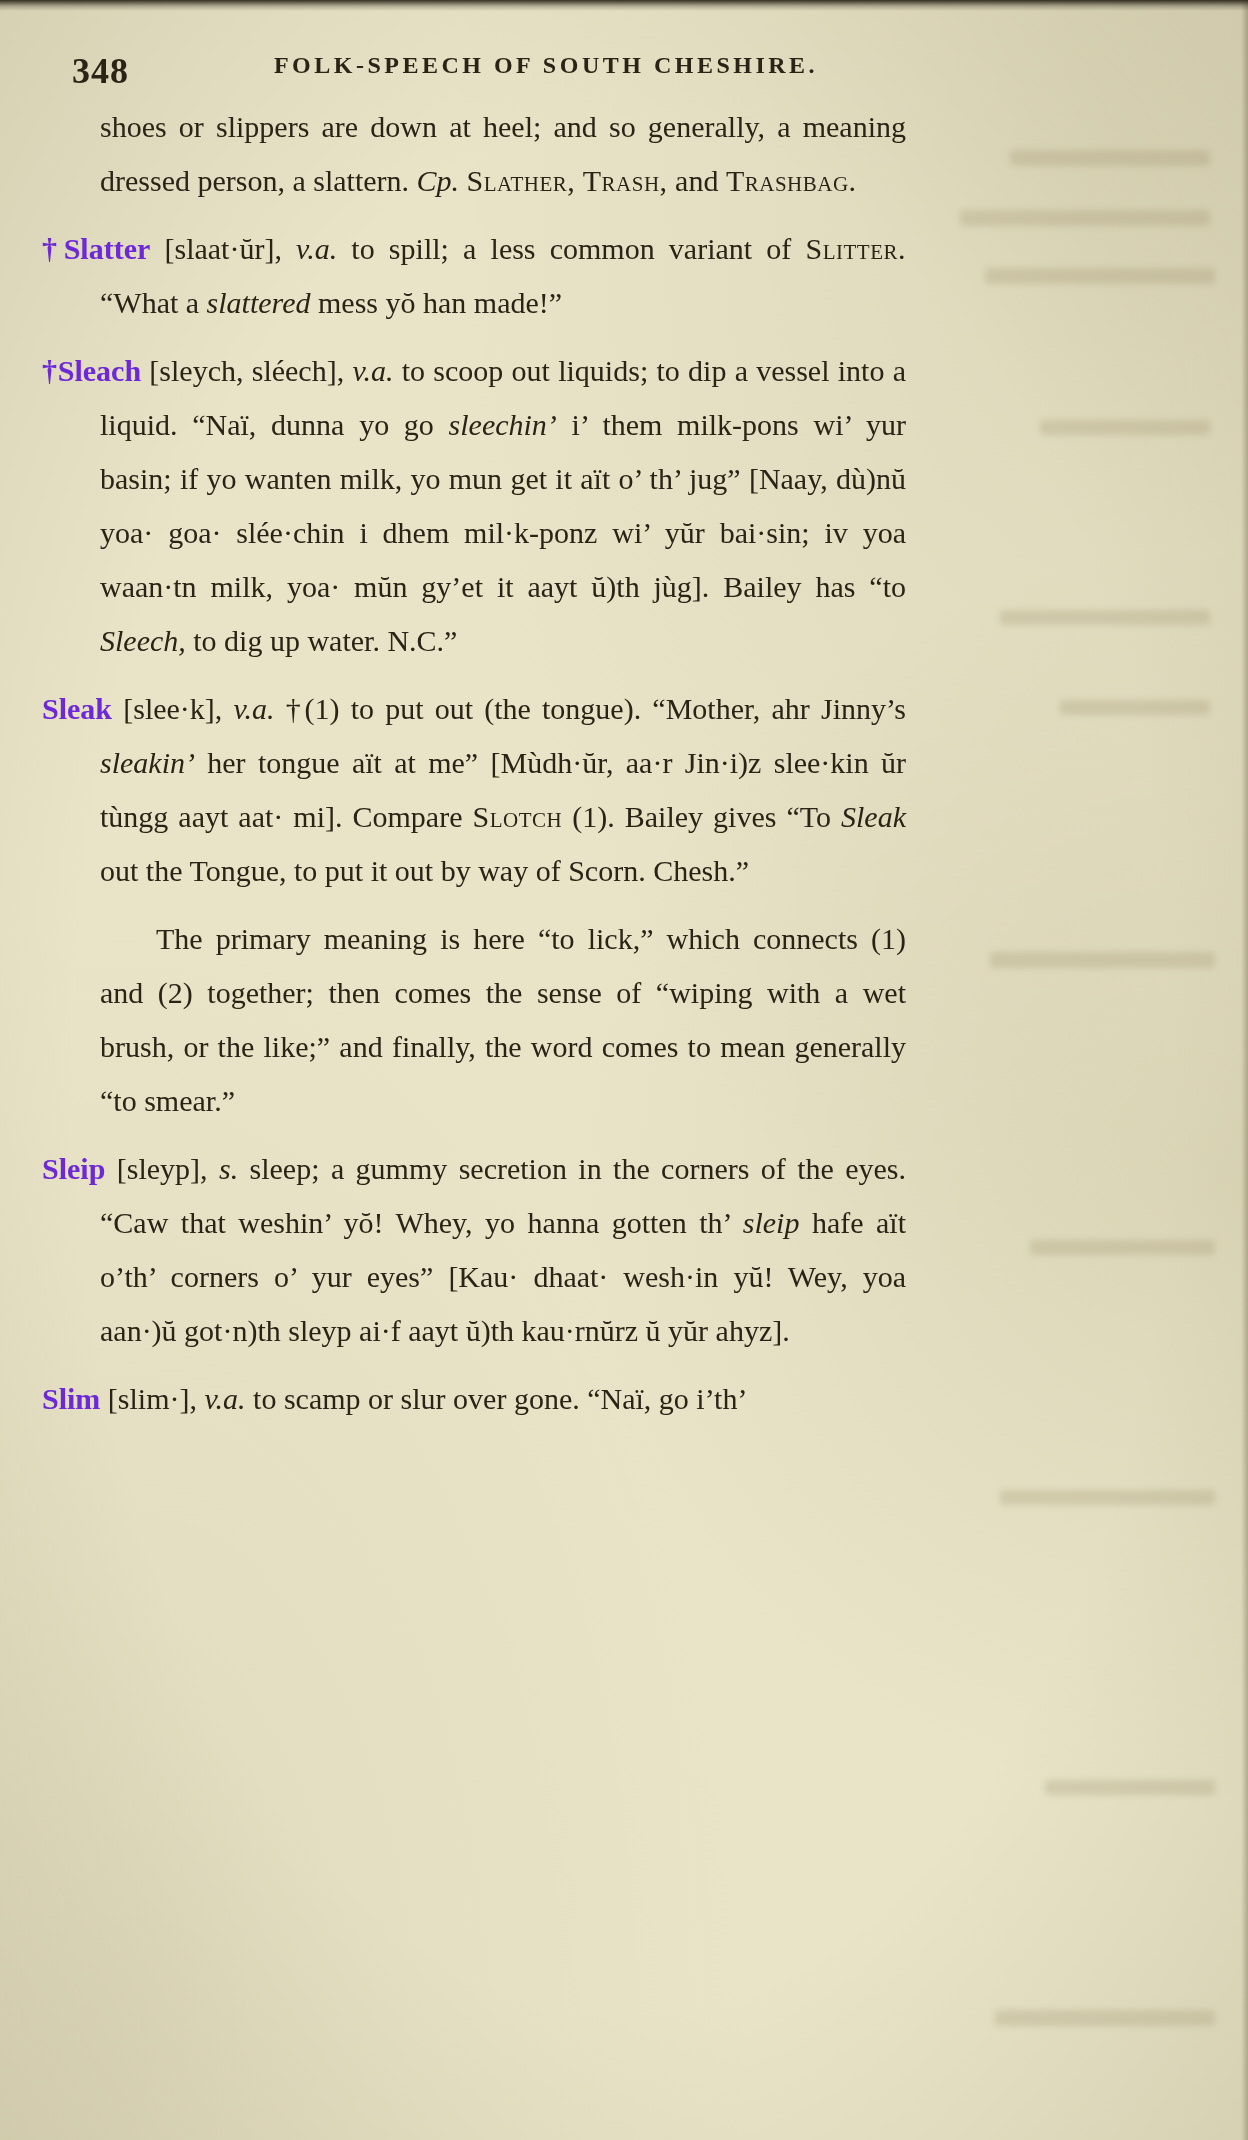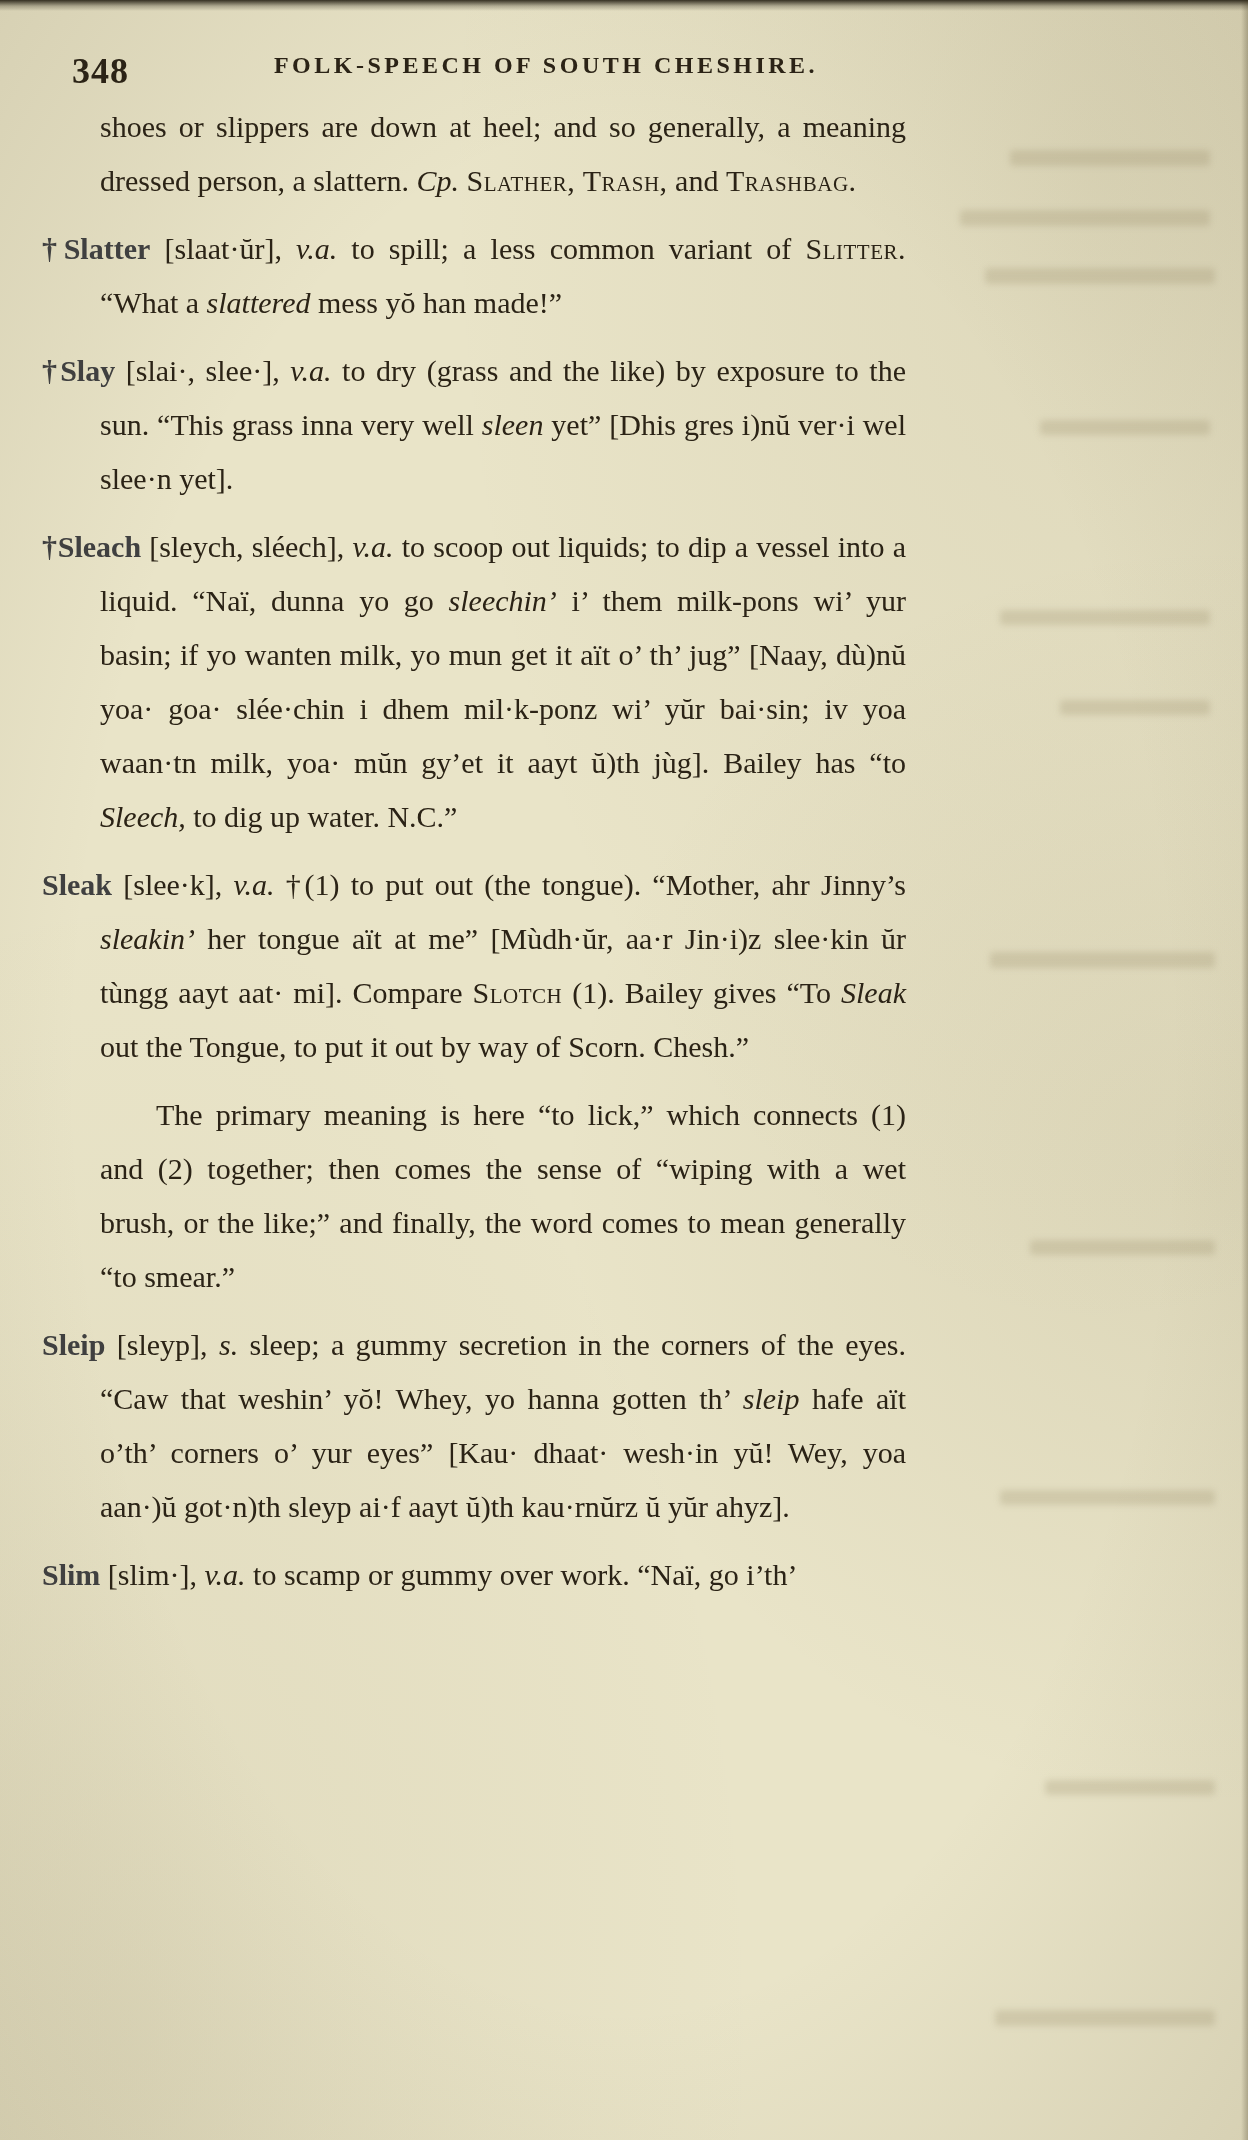--- a/index.html
+++ b/index.html
@@ -42,21 +42,21 @@
   }
   .text-block {
     position: absolute; top: 100px; left: 42px; width: 864px;
     font-size: 30px; line-height: 54px; text-align: justify;
   }
   .para { margin-top: 14px; padding-left: 58px; }
   .para.cont  { margin-top: 0; text-indent: 0; }
   .para.entry { text-indent: -58px; }
   .para.sub   { text-indent: 56px; }
   .seg-n { font-style: normal; }
-  .seg-b { font-weight: bold; color: #404040; }
+  .seg-b { font-weight: bold; color: #6d28d9; }
   .seg-i { font-style: italic; }
   .seg-sc { font-variant: small-caps; letter-spacing: 0.5px; }
 </style>
 </head>
 <body>
 
 <div class="page">
 
   <div class="paper-texture"></div>
   <div class="top-edge"></div>
@@ -75,21 +75,20 @@
   <div class="bleed" style="left:995px;  top:2010px; width:220px; height:16px;"></div>
 
   <header class="running-header">
     <span class="page-number">348</span>
     <span class="header-title">FOLK-SPEECH OF SOUTH CHESHIRE.</span>
   </header>
 
   <main class="text-block">
       <p class="para cont"><span class="seg-n">shoes or slippers are down at heel; and so generally, a meaning dressed person, a slattern. </span><span class="seg-i">Cp.</span><span class="seg-n"> </span><span class="seg-sc">Slather, Trash,</span><span class="seg-n"> and </span><span class="seg-sc">Trashbag.</span></p>
       <p class="para entry"><span class="seg-b">†Slatter</span><span class="seg-n"> [slaat·ŭr], </span><span class="seg-i">v.a.</span><span class="seg-n"> to spill; a less common variant of </span><span class="seg-sc">Slitter.</span><span class="seg-n"> “What a </span><span class="seg-i">slattered</span><span class="seg-n"> mess yŏ han made!”</span></p>
-      <p class="para entry"><span class="seg-b">†Slay</span><span class="seg-n"> [slai·, slee·], </span><span class="seg-i">v.a.</span><span class="seg-n"> to dry (grass and the like) by exposure to the sun.  “This grass inna very well </span><span class="seg-i">sleen</span><span class="seg-n"> yet” [Dhis gres i)nŭ ver·i wel slee·n yet].</span></p>
       <p class="para entry"><span class="seg-b">†Sleach</span><span class="seg-n"> [sleych, sléech], </span><span class="seg-i">v.a.</span><span class="seg-n"> to scoop out liquids; to dip a vessel into a liquid.  “Naï, dunna yo go </span><span class="seg-i">sleechin’</span><span class="seg-n"> i’ them milk-pons wi’ yur basin; if yo wanten milk, yo mun get it aït o’ th’ jug” [Naay, dù)nŭ yoa· goa· slée·chin i dhem mil·k-ponz wi’ yŭr bai·sin; iv yoa waan·tn milk, yoa· mŭn gy’et it aayt ŭ)th jùg]. Bailey has “to </span><span class="seg-i">Sleech,</span><span class="seg-n"> to dig up water.  N.C.”</span></p>
       <p class="para entry"><span class="seg-b">Sleak</span><span class="seg-n"> [slee·k], </span><span class="seg-i">v.a.</span><span class="seg-n"> †(1) to put out (the tongue).  “Mother, ahr Jinny’s </span><span class="seg-i">sleakin’</span><span class="seg-n"> her tongue aït at me” [Mùdh·ŭr, aa·r Jin·i)z slee·kin ŭr tùngg aayt aat· mi].  Compare </span><span class="seg-sc">Slotch</span><span class="seg-n"> (1).  Bailey gives “To </span><span class="seg-i">Sleak</span><span class="seg-n"> out the Tongue, to put it out by way of Scorn. Chesh.”</span></p>
       <p class="para sub"><span class="seg-n">The primary meaning is here “to lick,” which connects (1) and (2) together; then comes the sense of “wiping with a wet brush, or the like;” and finally, the word comes to mean generally “to smear.”</span></p>
       <p class="para entry"><span class="seg-b">Sleip</span><span class="seg-n"> [sleyp], </span><span class="seg-i">s.</span><span class="seg-n"> sleep; a gummy secretion in the corners of the eyes. “Caw that weshin’ yŏ!  Whey, yo hanna gotten th’ </span><span class="seg-i">sleip</span><span class="seg-n"> hafe aït o’th’ corners o’ yur eyes” [Kau· dhaat· wesh·in yŭ!  Wey, yoa aan·)ŭ got·n)th sleyp ai·f aayt ŭ)th kau·rnŭrz ŭ yŭr ahyz].</span></p>
-      <p class="para entry"><span class="seg-b">Slim</span><span class="seg-n"> [slim·], </span><span class="seg-i">v.a.</span><span class="seg-n"> to scamp or gummy over work.  “Naï, go i’th’</span></p>
+      <p class="para entry"><span class="seg-b">Slim</span><span class="seg-n"> [slim·], </span><span class="seg-i">v.a.</span><span class="seg-n"> to scamp or slur over gone.  “Naï, go i’th’</span></p>
     </main>
 
 </div>
 
 </body></html>

